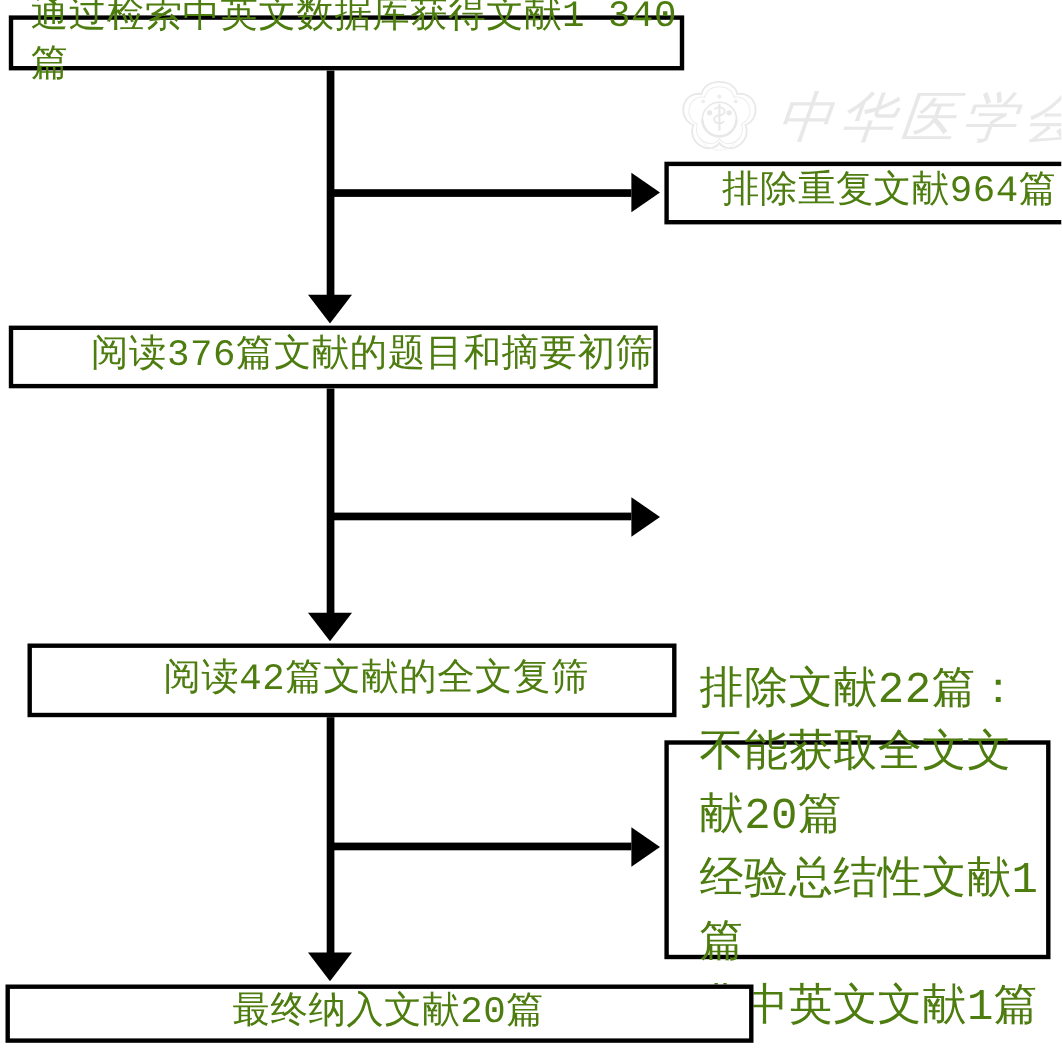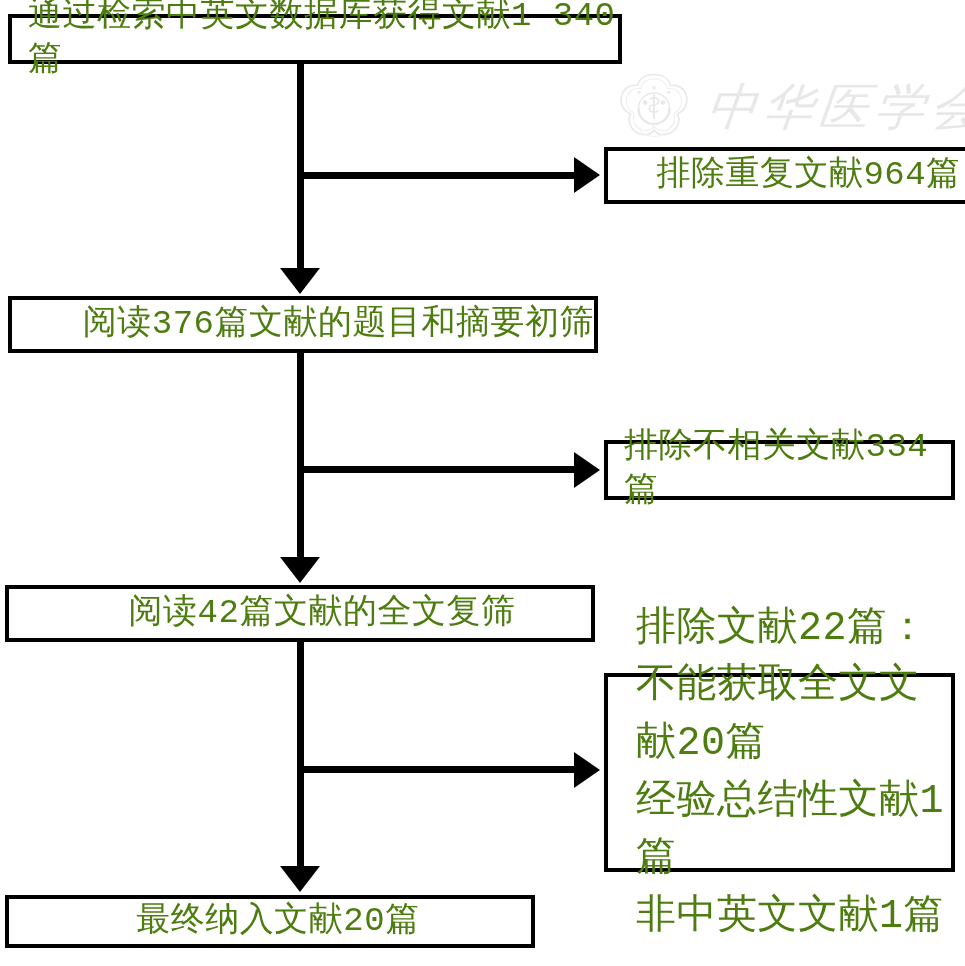--- a/index.html
+++ b/index.html
@@ -48,22 +48,22 @@
   .node-text.multiline {
     text-align: left;
     padding-left: 12px;
     font-size: 40px;
     line-height: 1.44;
   }
 
   
   #box-source      { left: 8px;   top: 14px;  width: 614px; height: 50px; }
   #box-title-abs   { left: 8px;   top: 296px; width: 590px; height: 57px; justify-content: flex-end; }
-  #box-fulltext    { left: 5px;   top: 585px; width: 590px; height: 57px; padding-left: 28px; }
-  #box-included    { left: 5px;   top: 895px; width: 530px; height: 53px; }
+  #box-fulltext    { left: 25px;   top: 585px; width: 590px; height: 67px; padding-left: 28px; }
+  #box-included    { left: 5px;   top: 895px; width: 680px; height: 53px; }
 
   #box-excl-dup    { left: 604px; top: 147px; width: 393px; height: 57px; }
   #box-excl-irrel  { left: 604px; top: 440px; width: 351px; height: 60px; }
   #box-excl-full   { left: 604px; top: 673px; width: 351px; height: 199px; }
 
   
   .vline {
     position: absolute;
     width: 7px;
     background: #000000;
@@ -199,23 +199,20 @@
 
   <div class="node-box centered" id="box-title-abs">
     <span class="node-text">阅读376篇文献的题目和摘要初筛</span>
   </div>
 
   <div class="vline" id="vline-2"></div>
   <div class="arrow-down" id="arrow-2"></div>
   <div class="hline" id="hline-2"></div>
   <div class="arrow-right" id="arrow-h2"></div>
 
-  <div class="node-box centered" id="box-excl-irrel">
-    <span class="node-text">排除不相关文献334篇</span>
-  </div>
 
   <div class="node-box centered" id="box-fulltext">
     <span class="node-text">阅读42篇文献的全文复筛</span>
   </div>
 
   <div class="vline" id="vline-3"></div>
   <div class="arrow-down" id="arrow-3"></div>
   <div class="hline" id="hline-3"></div>
   <div class="arrow-right" id="arrow-h3"></div>
 

